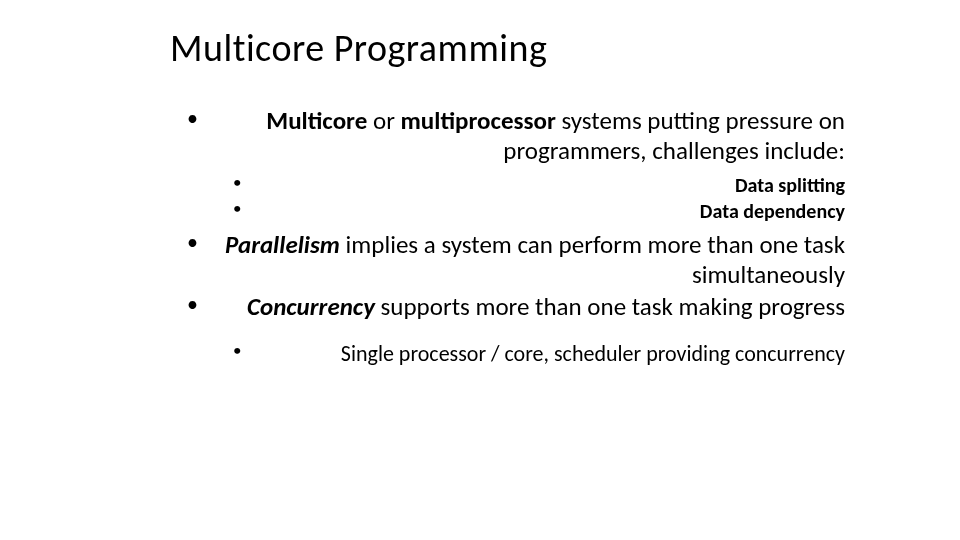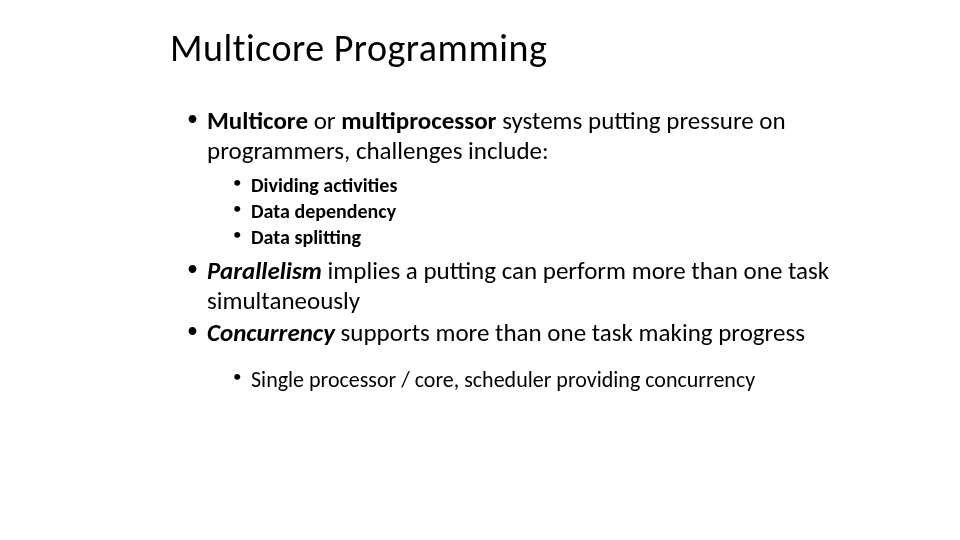--- a/index.html
+++ b/index.html
@@ -27,20 +27,21 @@
       margin-top: 5px;
       margin-bottom: 35px;
       letter-spacing: 0.5px;
     }
     .content {
       margin-left: 125px;
       margin-right: 55px;
     }
     ul {
       list-style: none;
+      text-align: right;
     }
     .level1 > li {
       position: relative;
       padding-left: 22px;
       font-size: 25px;
       line-height: 1.2;
       margin-bottom: 2px;
     }
     .level1 > li::before {
       content: "•";
@@ -101,28 +102,27 @@
 <div class="slide">
   <h1 class="title">Multicore Programming</h1>
 
   <div class="content">
     <ul class="level1">
 
       <li>
         <span class="bold">Multicore</span><span> or </span><span class="bold">multiprocessor</span><span> systems putting pressure on programmers, challenges include:</span>
 
         <ul class="level2">
-          <li>Dividing activities</li>
+          <li>Data splitting</li>
           <li>Data dependency</li>
-          <li>Data splitting</li>
         </ul>
       </li>
 
       <li>
-        <span class="bolditalic">Parallelism</span><span> implies a putting can perform more than one task simultaneously</span>
+        <span class="bolditalic">Parallelism</span><span> implies a system can perform more than one task simultaneously</span>
       </li>
 
       <li>
         <span class="bolditalic">Concurrency</span><span> supports more than one task making progress</span>
         <ul class="level3">
           <li>Single processor / core, scheduler providing concurrency</li>
         </ul>
       </li>
 
     </ul>

